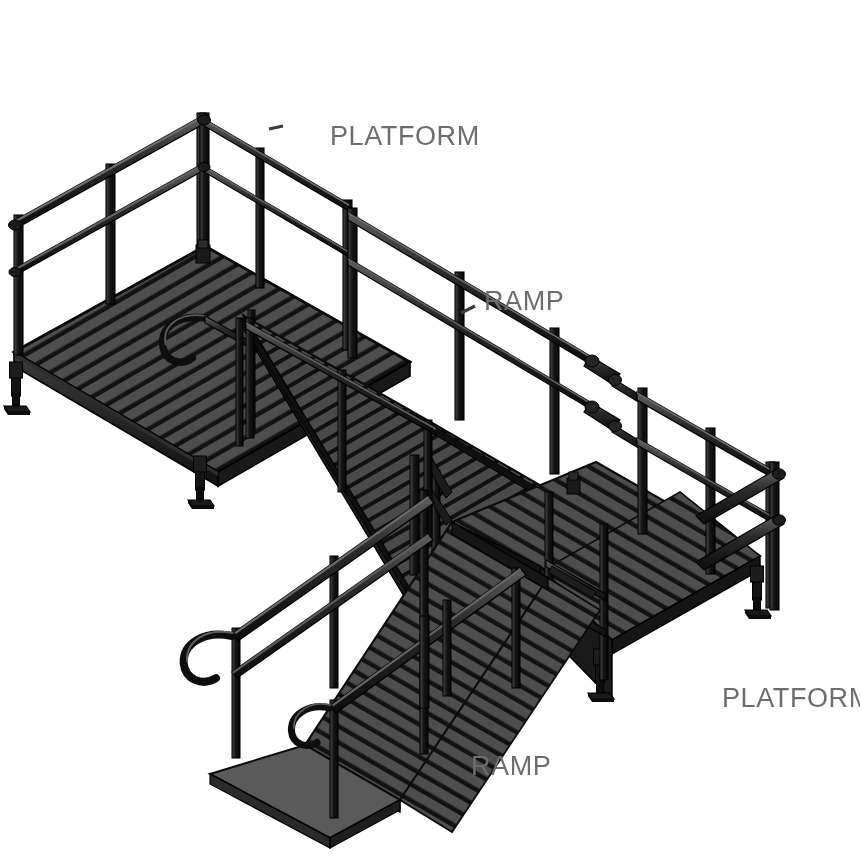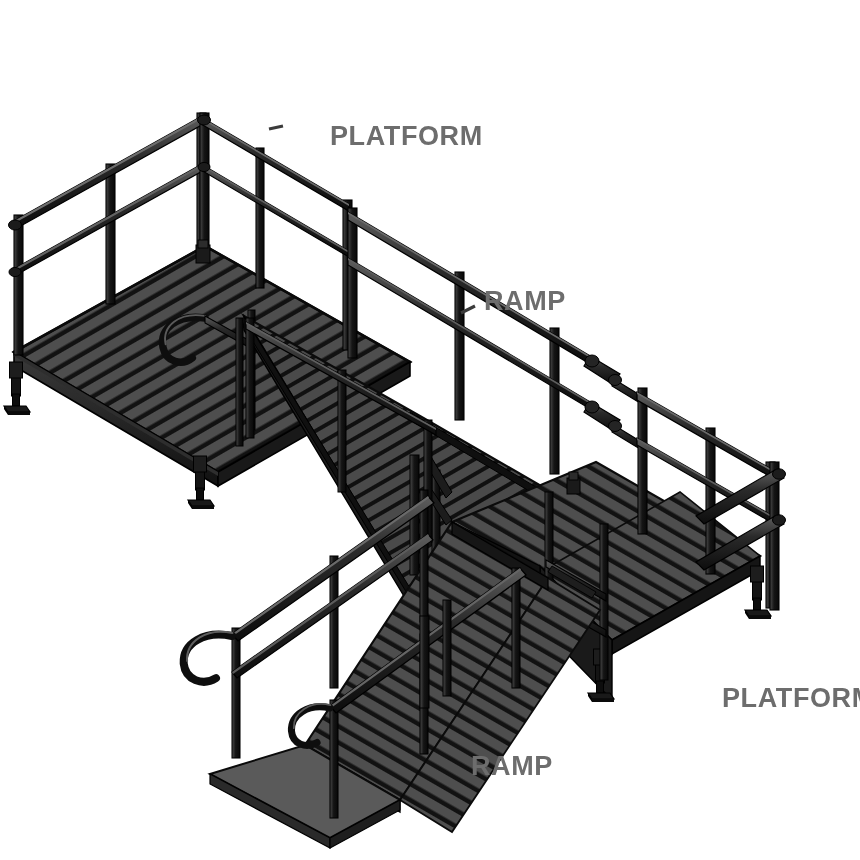--- a/index.html
+++ b/index.html
@@ -21,21 +21,21 @@
     inset: 0;
     width: 860px;
     height: 860px;
     display: block;
   }
   .callout {
     position: absolute;
     color: #6d6d6d;
     font-family: "Liberation Sans", sans-serif;
     font-size: 27px;
-    font-weight: 700;
+    font-weight: 400;
     letter-spacing: 0.6px;
     white-space: nowrap;
     line-height: 1;
     user-select: none;
   }
 </style>
 </head>
 <body>
 
 <div id="stage" style="--bg: #ffffff;">

